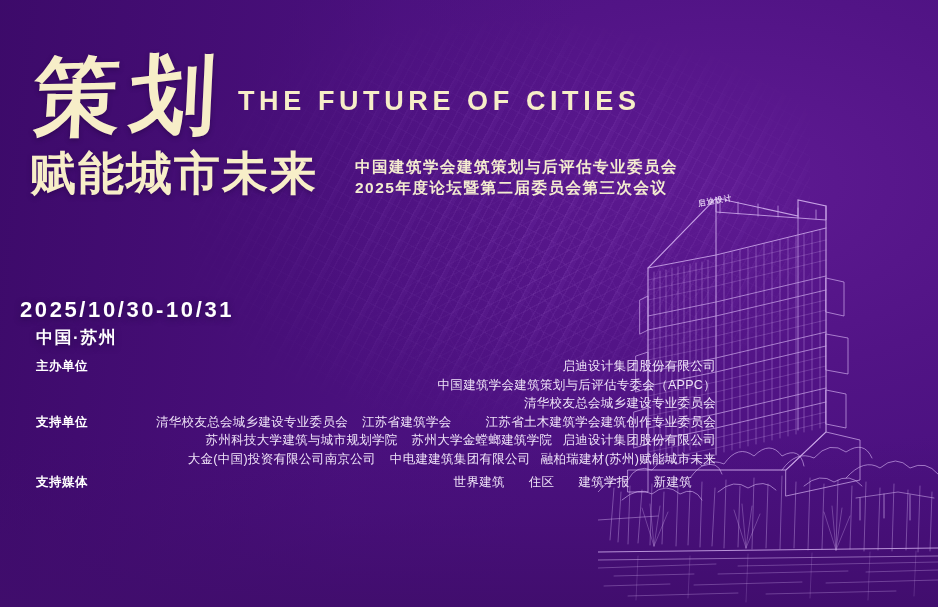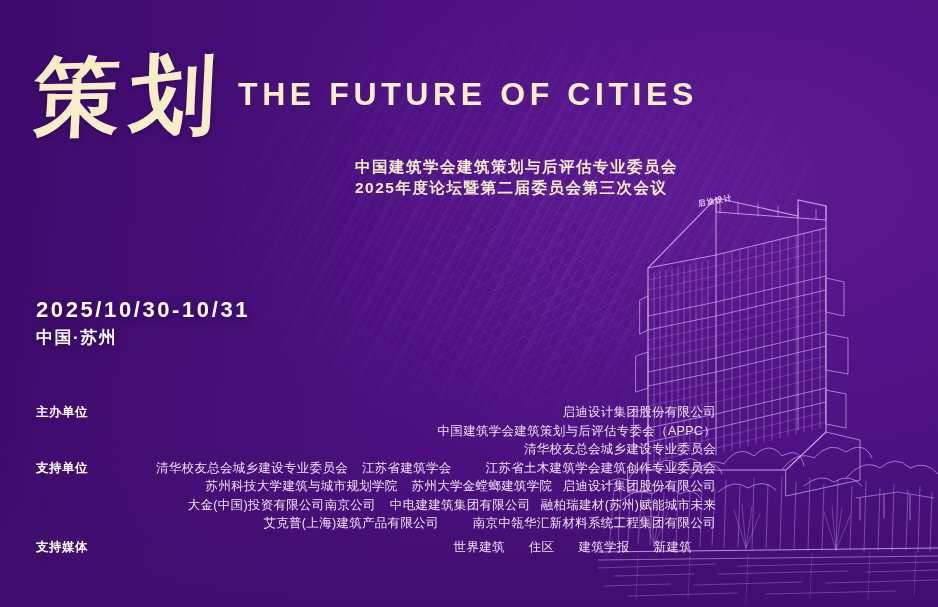--- a/index.html
+++ b/index.html
@@ -55,46 +55,46 @@
     font-weight:700;font-size:86px;line-height:1;
     letter-spacing:10px;color:#f7eec8;
     text-shadow:0 2px 5px rgba(30,0,60,.45);
     transform:skewX(-4deg) rotate(-1.2deg);
   }
   .eng{
     position:absolute;left:238px;top:68px;
     color:#f7eec8;font-weight:700;
   }
   .eng .l1{font-size:33px;letter-spacing:1.6px;line-height:36px;white-space:nowrap;}
-  .eng .l2{font-size:32px;letter-spacing:4.6px;line-height:38px;white-space:nowrap;margin-top:7px;}
+  .eng .l2{font-size:27px;letter-spacing:4.6px;line-height:38px;white-space:nowrap;margin-top:14px;}
   .cn-big{
     position:absolute;left:30px;top:148px;
     font-family:"DejaVu Sans","Liberation Sans",sans-serif;
     font-weight:700;font-size:46px;line-height:50px;letter-spacing:2px;
     color:#f7eec8;white-space:nowrap;
     text-shadow:0 2px 5px rgba(30,0,60,.4);
   }
   .cn-sub{
     position:absolute;left:355px;top:156px;
     color:#f4ecd0;font-weight:700;white-space:nowrap;
   }
   .cn-sub div{font-size:15.5px;line-height:21px;letter-spacing:1.5px;}
   
   .date{
-    position:absolute;left:36px;top:297px;
+    position:absolute;left:20px;top:297px;
     color:#ffffff;font-weight:700;font-size:22px;letter-spacing:2.6px;white-space:nowrap;
     text-shadow:0 2px 6px rgba(25,0,55,.5);
   }
   .city{
     position:absolute;left:36px;top:326px;
     color:#ffffff;font-weight:700;font-size:17px;letter-spacing:1.5px;white-space:nowrap;
     text-shadow:0 2px 6px rgba(25,0,55,.5);
   }
   
-  .credits{position:absolute;left:36px;top:358px;width:680px;margin-top:46px;}
+  .credits{position:absolute;left:36px;top:358px;width:680px;}
   .crow{display:flex;align-items:flex-start;margin-bottom:1px;}
   .clabel{
     width:57px;flex:0 0 57px;color:#ffffff;font-weight:700;
     font-size:12.5px;line-height:17.5px;letter-spacing:.5px;white-space:nowrap;
   }
   .clabel.blank{visibility:hidden;}
   .cbody{flex:1;color:#efe3f8;font-size:12.5px;line-height:17.5px;letter-spacing:.3px;white-space:nowrap;text-align:right;}
   .cbody .sp{display:inline-block;}
   .cbody .gap1{width:14px;}
   .cbody .gap2{width:34px;}
@@ -285,20 +285,21 @@
     </svg>
     <div class="sign">启迪设计</div>
   </div>
 
   <div class="calli">策划</div>
 
   <div class="eng">
     <div class="l2">THE FUTURE OF CITIES</div>
   </div>
 
+  <div class="cn-big">赋能城市未来</div>
 
   <div class="cn-sub">
     <div>中国建筑学会建筑策划与后评估专业委员会</div>
     <div>2025年度论坛暨第二届委员会第三次会议</div>
   </div>
 
   <div class="date">2025/10/30-10/31</div>
   <div class="city">中国·苏州</div>
 
   <div class="credits">
@@ -326,26 +327,20 @@
     <div class="crow">
       <div class="clabel blank">　</div>
       <div class="cbody">
         <span>苏州科技大学建筑与城市规划学院</span><span class="sp gap1"></span><span>苏州大学金螳螂建筑学院</span><span class="sp gap3"></span><span>启迪设计集团股份有限公司</span>
       </div>
     </div>
     <div class="crow">
       <div class="clabel blank">　</div>
       <div class="cbody">
         <span>大金(中国)投资有限公司南京公司</span><span class="sp gap1"></span><span>中电建建筑集团有限公司</span><span class="sp gap3"></span><span>融柏瑞建材(苏州)赋能城市未来</span>
-      </div>
-    </div>
-    <div class="crow">
-      <div class="clabel blank">　</div>
-      <div class="cbody">
-        <span>艾克普(上海)建筑产品有限公司</span><span class="sp gap2"></span><span>南京中瓴华汇新材料系统工程集团有限公司</span>
       </div>
     </div>
 
     <div class="crow media" style="margin-top:6px;">
       <div class="clabel">支持媒体</div>
       <div class="cbody">
         <span class="m">世界建筑</span><span class="m">住区</span><span class="m">建筑学报</span><span class="m">新建筑</span>
       </div>
     </div>
 

